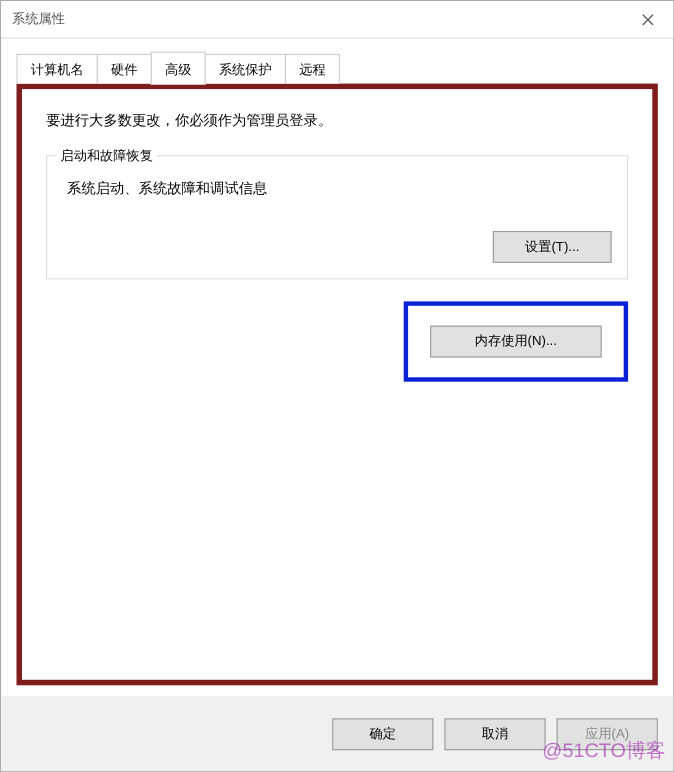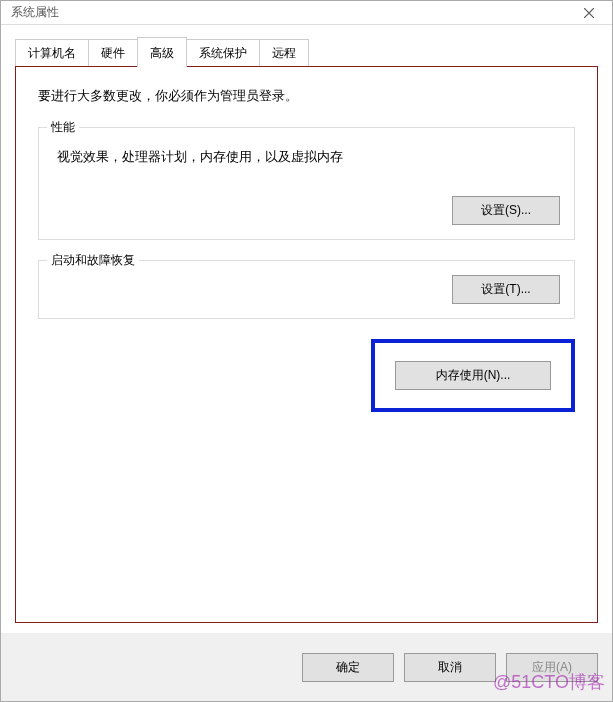--- a/index.html
+++ b/index.html
@@ -14,21 +14,21 @@
     }
     .window {
       width: 613px;
       height: 702px;
       border: 1px solid #aaa;
       background: #fff;
       display: flex;
       flex-direction: column;
     }
     .titlebar {
-      height: 24px;
+      height: 34px;
       display: flex;
       align-items: center;
       justify-content: space-between;
       padding: 0 0 0 10px;
       border-bottom: 1px solid #ddd;
       background: #fff;
     }
     .titlebar-text {
       color: #555;
       font-size: 12px;
@@ -67,21 +67,21 @@
     }
     .tab.active {
       background: #fff;
       border-color: #ccc;
       padding-top: 7px;
       padding-bottom: 5px;
       margin-bottom: -1px;
       z-index: 3;
     }
     .tab-panel {
-      border: 1px solid #7f1d1d;
+      border: 5px solid #7f1d1d;
       flex: 1;
       padding: 20px 22px 18px 22px;
       position: relative;
       z-index: 1;
     }
     .info-text {
       font-size: 13px;
       margin-bottom: 22px;
       color: #000;
     }
@@ -183,31 +183,25 @@
       <div class="tab">计算机名</div>
       <div class="tab">硬件</div>
       <div class="tab active">高级</div>
       <div class="tab">系统保护</div>
       <div class="tab">远程</div>
     </div>
 
     <div class="tab-panel">
       <div class="info-text">要进行大多数更改，你必须作为管理员登录。</div>
 
-      <div class="groupbox">
-        <div class="group-legend">性能</div>
-        <div class="group-desc">视觉效果，处理器计划，内存使用，以及虚拟内存</div>
-        <div class="group-btn-row">
-          <button class="win-btn">设置(S)...</button>
-        </div>
-      </div>
 
 
       <div class="groupbox">
         <div class="group-legend">启动和故障恢复</div>
+        <div class="group-desc">系统启动、系统故障和调试信息</div>
         <div class="group-btn-row">
           <button class="win-btn">设置(T)...</button>
         </div>
       </div>
 
       <div class="env-row">
         <div class="env-highlight">
           <button class="env-btn">内存使用(N)...</button>
         </div>
       </div>

